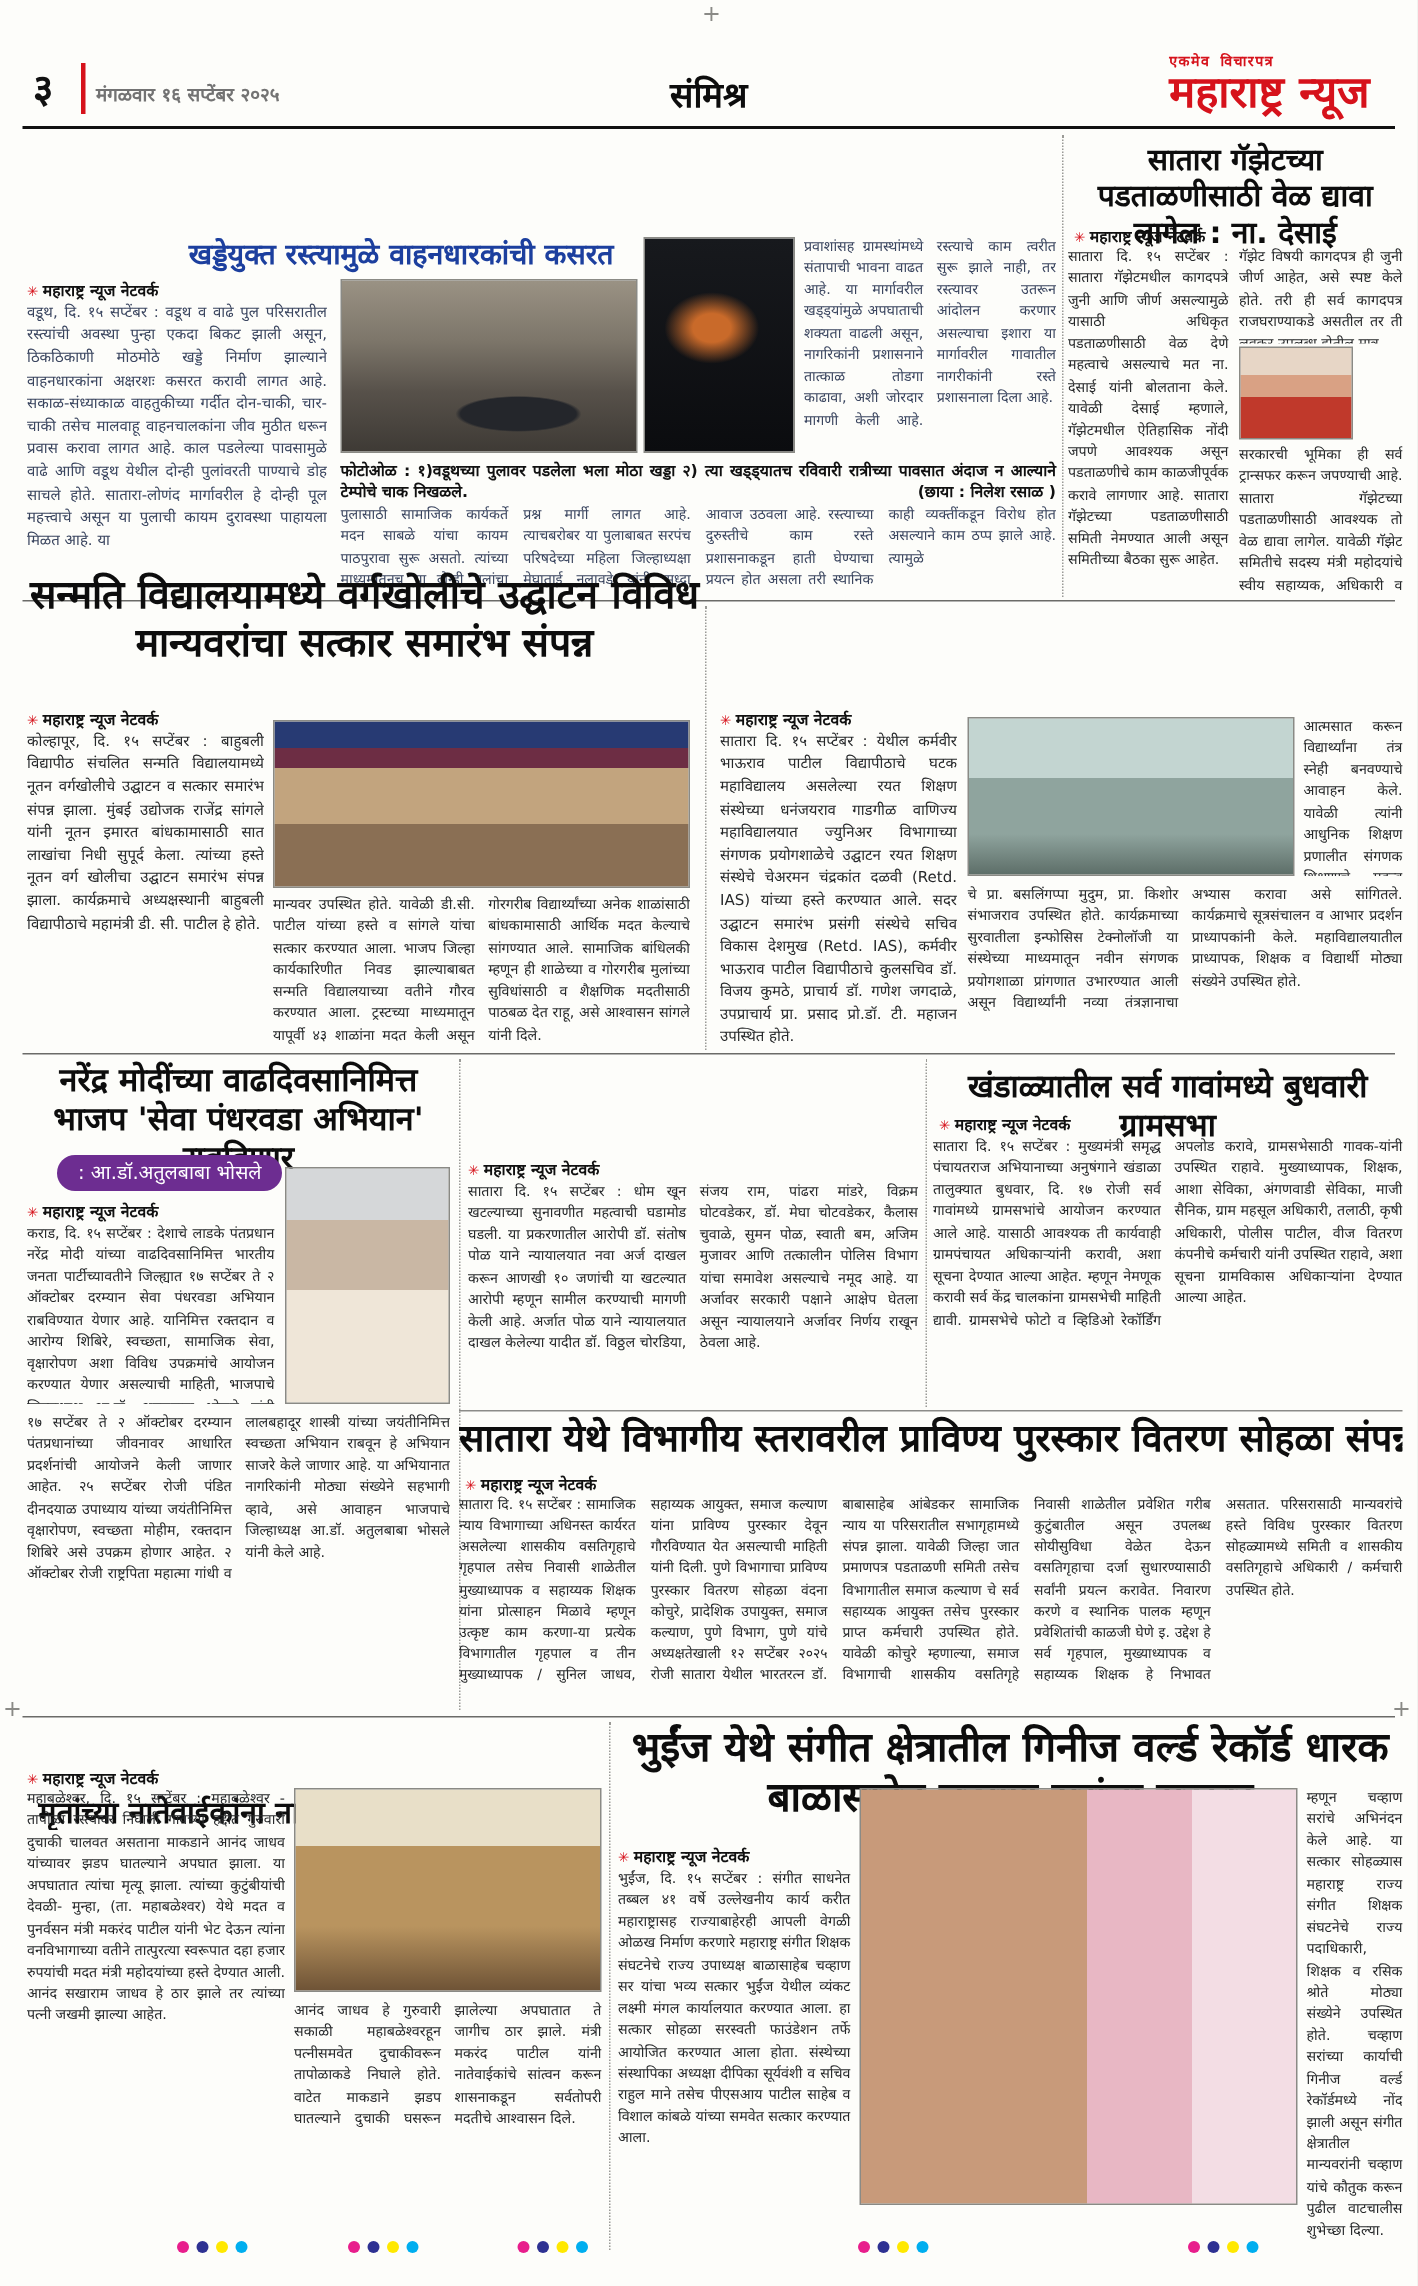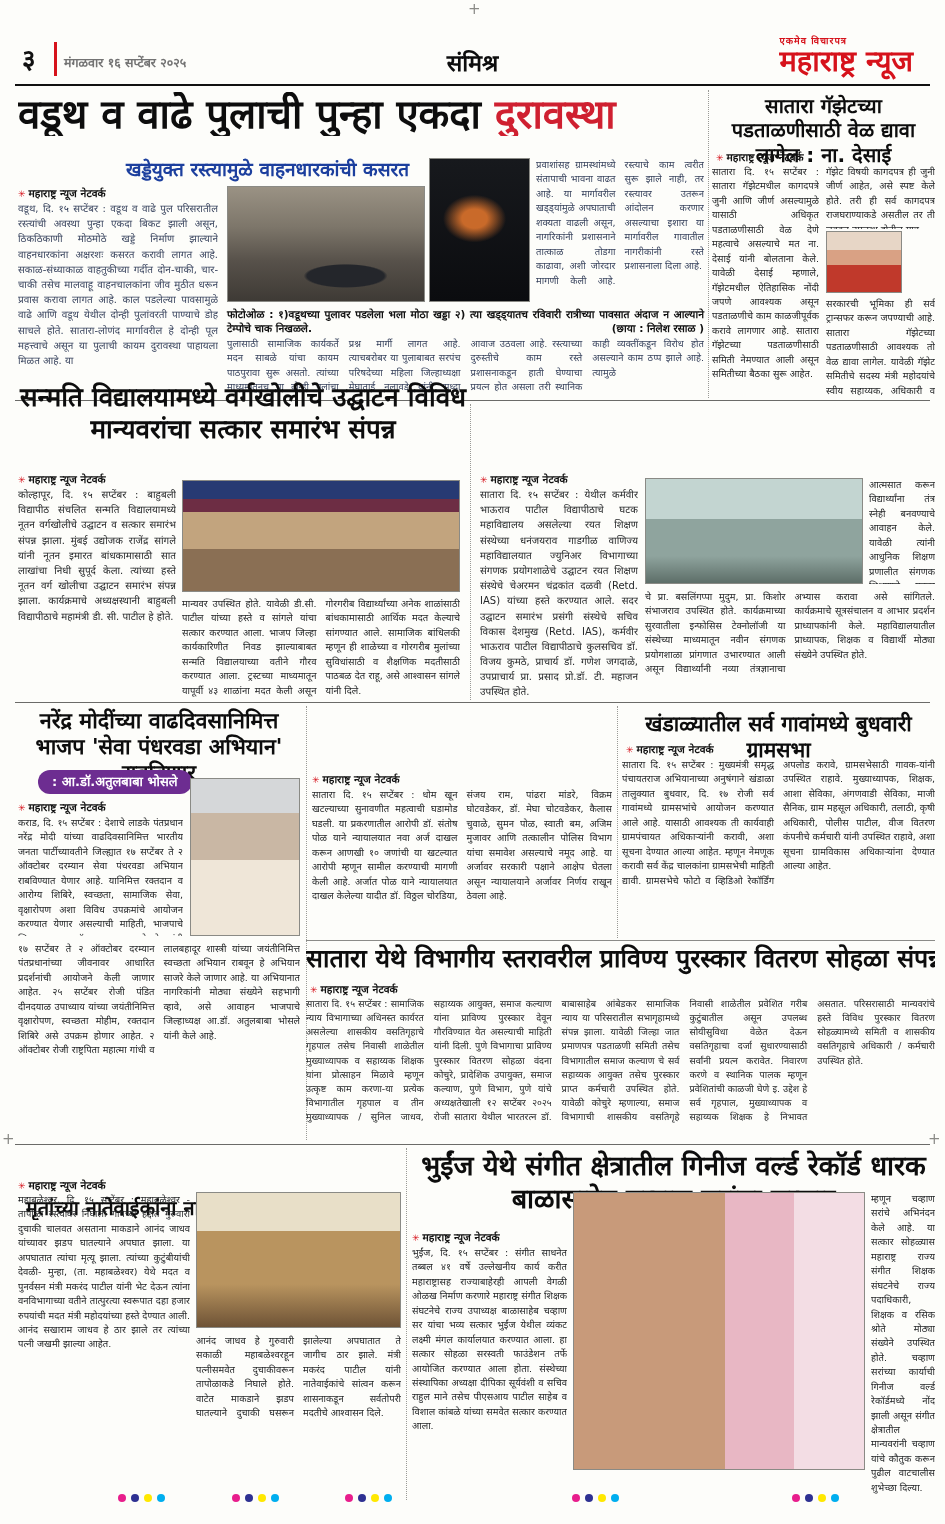--- a/index.html
+++ b/index.html
@@ -28,46 +28,43 @@
              linear-gradient(180deg,#9a9284 0%,#7d766a 35%,#57514a 65%,#3e3a35 100%);}
   .ph-truck{background:radial-gradient(45px 34px at 45% 42%,#c96a2a 0 28%,rgba(0,0,0,0) 70%),
             linear-gradient(180deg,#17191d,#0b0c0f);}
   .ph-stage{background:linear-gradient(180deg,#273a73 0 16%,#6d2d44 16% 28%,#c2a47e 28% 62%,#8a6f54 62% 100%);}
   .ph-ribbon{background:linear-gradient(180deg,#c3d5d1 0 38%,#8fa49e 38% 74%,#5d6e68 100%);}
   .ph-minister{background:linear-gradient(180deg,#e7d6c6 0 30%,#d9a184 30% 55%,#c0392b 55% 100%);}
   .ph-modi{background:linear-gradient(180deg,#d5d7d9 0 22%,#c9b7a4 22% 52%,#efe6d8 52% 100%);}
   .ph-help{background:linear-gradient(180deg,#e8dfc8 0 28%,#b9945f 28% 68%,#6e5336 100%);}
   .ph-music{background:linear-gradient(90deg,#c89a7a 0 52%,#e8b7c4 52% 76%,#f3dde4 76% 100%);}
   .badge{display:inline-block;background:#6d2d91;color:#fff;border-radius:14px;
-         padding:2px 14px 4px;font-weight:bold;font-size:13px;}
+         padding:2px 14px 4px;font-weight:normal;font-size:13px;}
   .masthead-title{color:#d6121b;font-weight:800;font-size:29px;line-height:1;}
-  .masthead-tagline{color:#d6121b;font-weight:bold;font-size:9.5px;letter-spacing:1px;}
+  .masthead-tagline{color:#d6121b;font-weight:bold;font-size:9.5px;letter-spacing:1px;font-family:Liberation Mono, monospace;}
 </style>
 </head>
 <body>
 
 <div class="page">
 
   <div class="abs regmark" style="left:468px;top:2px;">+</div>
   <div class="abs regmark" style="left:2px;top:1132px;">+</div>
   <div class="abs regmark" style="left:928px;top:1132px;">+</div>
 
   <div class="abs" style="left:22px;top:40px;font-size:26px;font-weight:bold;color:#111;">३</div>
   <div class="abs" style="left:54px;top:42px;width:2.5px;height:34px;background:#d6121b;"></div>
   <div class="abs" style="left:64px;top:54px;font-size:12.5px;font-weight:bold;color:#737373;">मंगळवार १६ सप्टेंबर २०२५</div>
   <div class="abs" style="left:0;top:46px;width:945px;text-align:center;font-size:23px;font-weight:bold;color:#0d0d0d;">संमिश्र</div>
   <div class="abs" style="right:32px;top:34px;text-align:left;">
     <div class="masthead-tagline">एकमेव विचारपत्र</div>
     <div class="masthead-title">महाराष्ट्र न्यूज</div>
   </div>
   <div class="abs rule-h" style="left:15px;top:84px;width:915px;"></div>
 
-  <div class="abs" style="left:18px;top:92px;width:686px;font-size:40px;font-weight:800;line-height:1.1;color:#0d0d0d;white-space:nowrap;overflow:hidden;">
-    <span>वडूथ व वाढे पुलाची पुन्हा एकदा </span><span style="color:#cf2030;">दुरावस्था</span>
-  </div>
   <div class="abs" style="left:95px;top:156px;width:345px;text-align:center;font-size:19px;font-weight:bold;color:#1c3f9e;">खड्डेयुक्त रस्त्यामुळे वाहनधारकांची कसरत</div>
   <div class="abs byline" style="left:18px;top:186px;">
     <span class="star">✳</span><span>महाराष्ट्र न्यूज नेटवर्क</span>
   </div>
   <div class="abs body-text body-blue" style="left:18px;top:201px;width:200px;height:196px;">वडूथ, दि. १५ सप्टेंबर : वडूथ व वाढे पुल परिसरातील रस्त्यांची अवस्था पुन्हा एकदा बिकट झाली असून, ठिकठिकाणी मोठमोठे खड्डे निर्माण झाल्याने वाहनधारकांना अक्षरशः कसरत करावी लागत आहे. सकाळ-संध्याकाळ वाहतुकीच्या गर्दीत दोन-चाकी, चार-चाकी तसेच मालवाहू वाहनचालकांना जीव मुठीत धरून प्रवास करावा लागत आहे. काल पडलेल्या पावसामुळे वाढे आणि वडूथ येथील दोन्ही पुलांवरती पाण्याचे डोह साचले होते. सातारा-लोणंद मार्गावरील हे दोन्ही पूल महत्त्वाचे असून या पुलाची कायम दुरावस्था पाहायला मिळत आहे. या</div>
   <div class="abs photo ph-bridge" style="left:227px;top:186px;width:198px;height:116px;"></div>
   <div class="abs photo ph-truck" style="left:429px;top:158px;width:101px;height:144px;"></div>
   <div class="abs body-text body-blue cols-2" style="left:536px;top:158px;width:168px;height:145px;font-size:9.5px;">प्रवाशांसह ग्रामस्थांमध्ये संतापाची भावना वाढत आहे. या मार्गावरील खड्ड्यांमुळे अपघाताची शक्यता वाढली असून, नागरिकांनी प्रशासनाने तात्काळ तोडगा काढावा, अशी जोरदार मागणी केली आहे. रस्त्याचे काम त्वरीत सुरू झाले नाही, तर रस्त्यावर उतरून आंदोलन करणार असल्याचा इशारा या मार्गावरील गावातील नागरीकांनी रस्ते प्रशासनाला दिला आहे.</div>
   <div class="abs caption" style="left:227px;top:307px;width:477px;">
     <span>फोटोओळ : १)वडूथच्या पुलावर पडलेला भला मोठा खड्डा २) त्या खड्ड्यातच रविवारी रात्रीच्या पावसात अंदाज न आल्याने टेम्पोचे चाक निखळले.</span>

